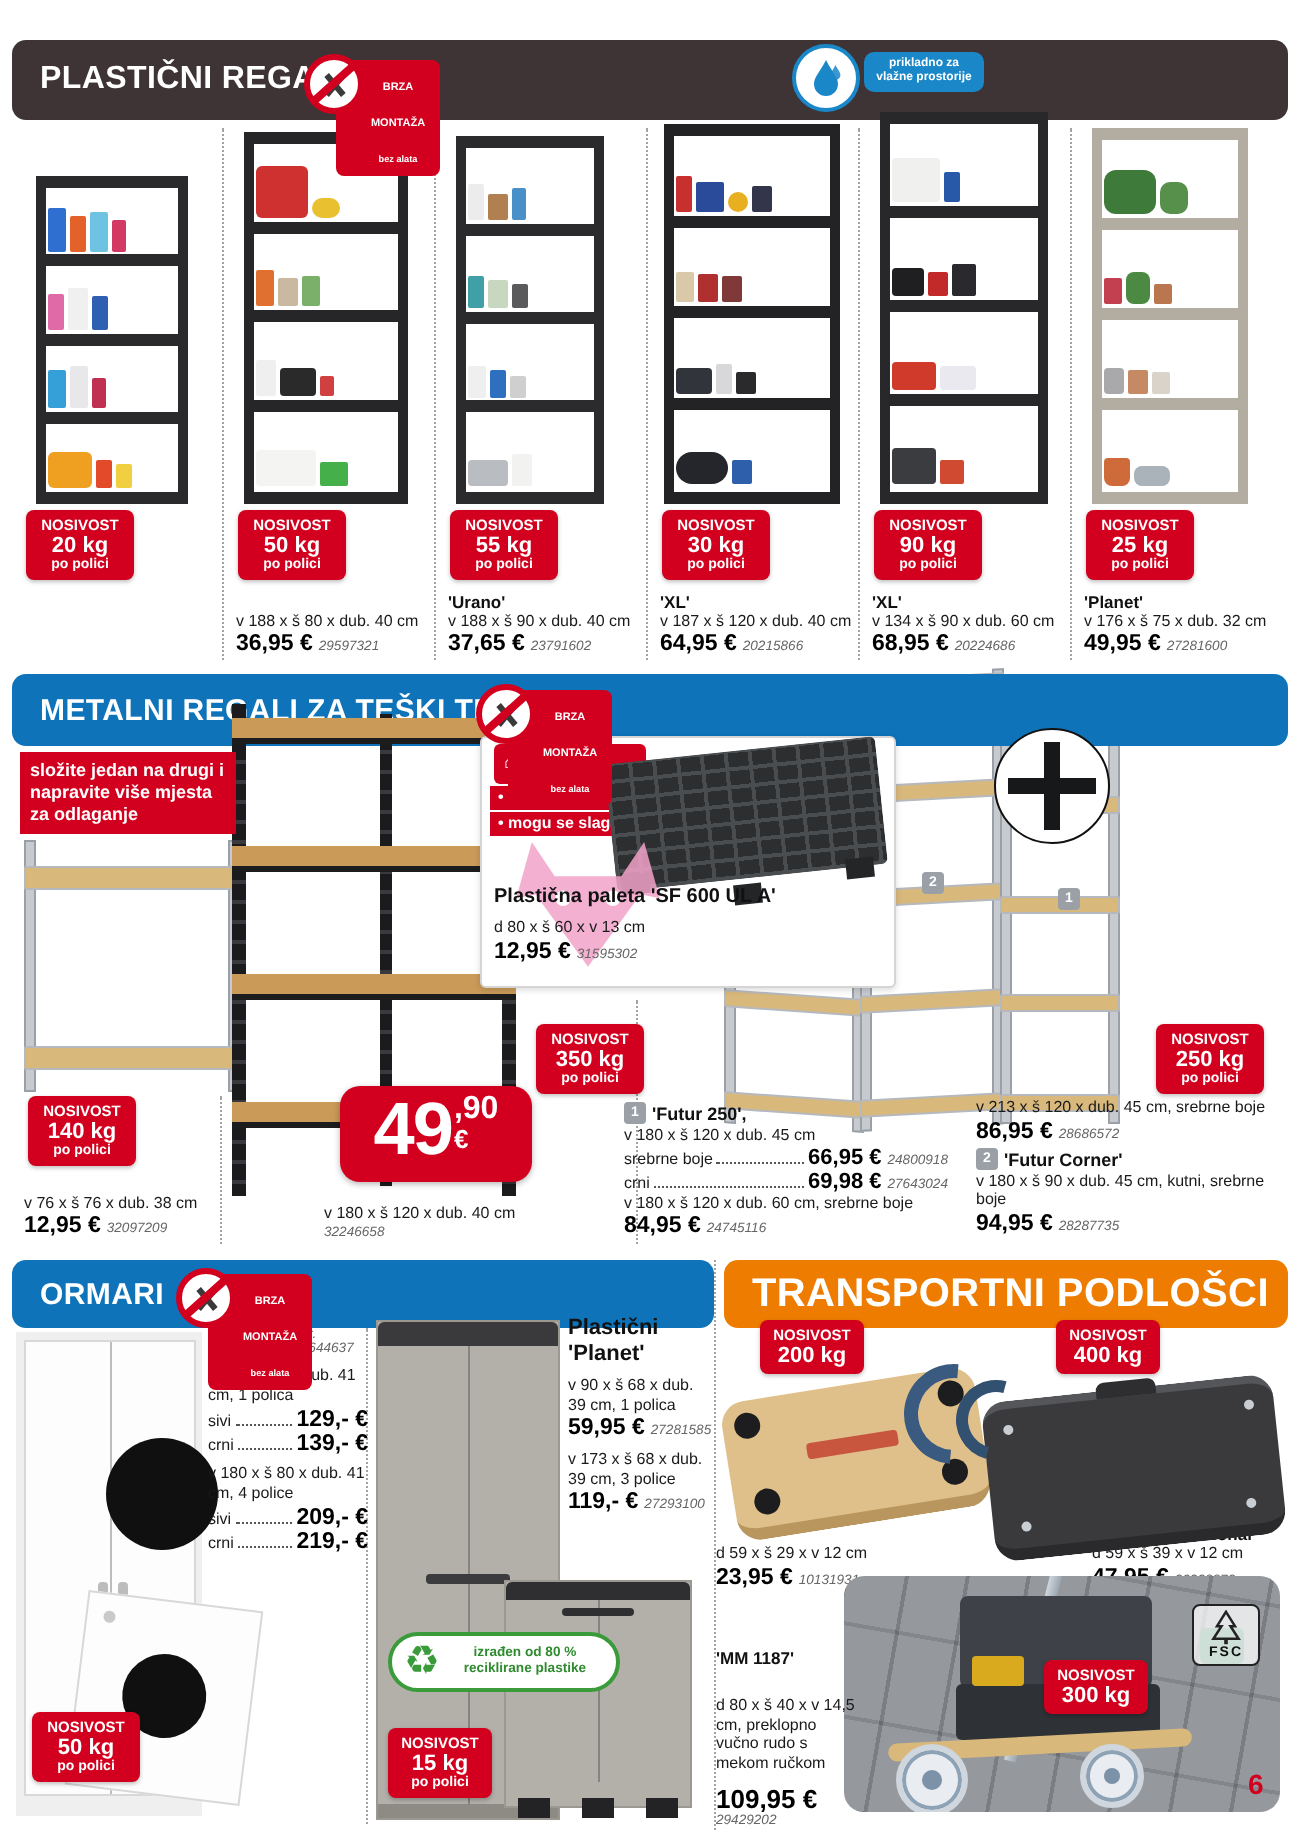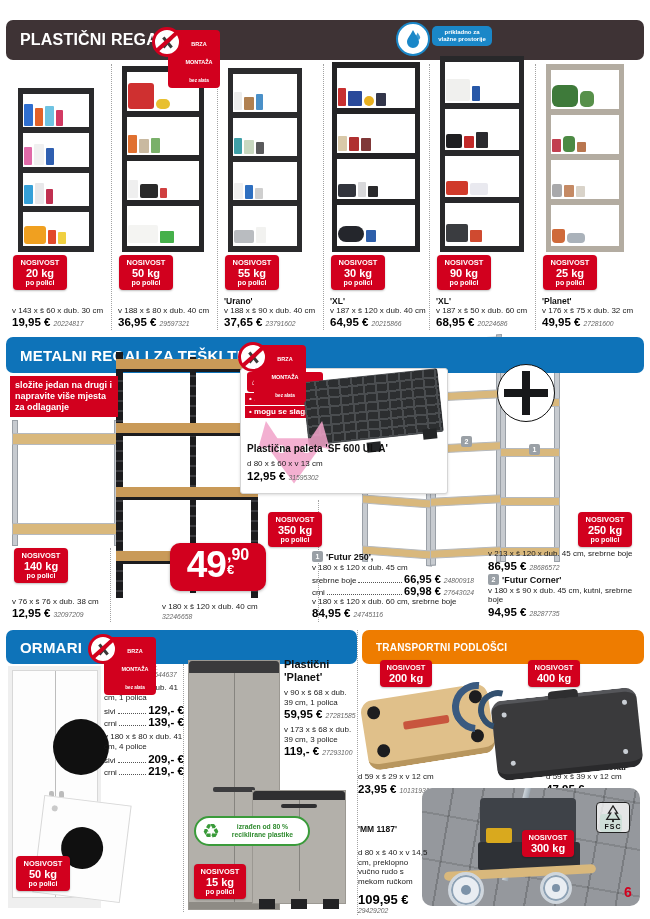--- a/index.html
+++ b/index.html
@@ -319,28 +319,20 @@
       <div class="nb1">NOSIVOST</div>
       <div class="nb2">90 kg</div>
       <div class="nb3">po polici</div>
     </div>
   <div class="nbadge" style="left:543px;top:255px;width:50px">
       <div class="nb1">NOSIVOST</div>
       <div class="nb2">25 kg</div>
       <div class="nb3">po polici</div>
     </div>
 
-  <div class="ptext" style="left:12px;top:292px;width:98px;height:36px">
-
-    <div class="dims">v 143 x š 60 x dub. 30 cm</div>
-    <div class="priceline">
-        <span class="price">19,95 €</span>
-        <span class="sku">20224817</span>
-      </div>
-  </div>
   <div class="ptext" style="left:118px;top:292px;width:98px;height:36px">
 
     <div class="dims">v 188 x š 80 x dub. 40 cm</div>
     <div class="priceline">
         <span class="price">36,95 €</span>
         <span class="sku">29597321</span>
       </div>
   </div>
   <div class="ptext" style="left:224px;top:292px;width:98px;height:36px">
     <div class="pname">'Urano'</div>
@@ -353,21 +345,21 @@
   <div class="ptext" style="left:330px;top:292px;width:98px;height:36px">
     <div class="pname">'XL'</div>
     <div class="dims">v 187 x š 120 x dub. 40 cm</div>
     <div class="priceline">
         <span class="price">64,95 €</span>
         <span class="sku">20215866</span>
       </div>
   </div>
   <div class="ptext" style="left:436px;top:292px;width:98px;height:36px">
     <div class="pname">'XL'</div>
-    <div class="dims">v 187 x š 50 x dub. 60 cm</div>
+    <div class="dims">v 134 x š 90 x dub. 60 cm</div>
     <div class="priceline">
         <span class="price">68,95 €</span>
         <span class="sku">20224686</span>
       </div>
   </div>
   <div class="ptext" style="left:542px;top:292px;width:98px;height:36px">
     <div class="pname">'Planet'</div>
     <div class="dims">v 176 x š 75 x dub. 32 cm</div>
     <div class="priceline">
         <span class="price">49,95 €</span>
@@ -656,21 +648,21 @@
   </div>
   <div class="nbadge" style="left:194px;top:864px;width:48px">
       <div class="nb1">NOSIVOST</div>
       <div class="nb2">15 kg</div>
       <div class="nb3">po polici</div>
     </div>
 
   <div class="dotv" style="left:357px;top:630px;height:285px"></div>
 
   <div class="bar" style="left:362px;top:630px;width:282px;height:34px;background:#ee7c00;z-index:1">
-    <div class="t" style="font-size:10px">TRANSPORTNI PODLOŠCI</div>
+    <div class="t" style="font-size:20px">TRANSPORTNI PODLOŠCI</div>
   </div>
 
   <div class="nbadge" style="left:380px;top:660px;width:48px">
       <div class="nb1">NOSIVOST</div>
       <div class="nb2">200 kg</div>
     </div>
   <div class="nbadge" style="left:528px;top:660px;width:48px">
       <div class="nb1">NOSIVOST</div>
       <div class="nb2">400 kg</div>
     </div>

